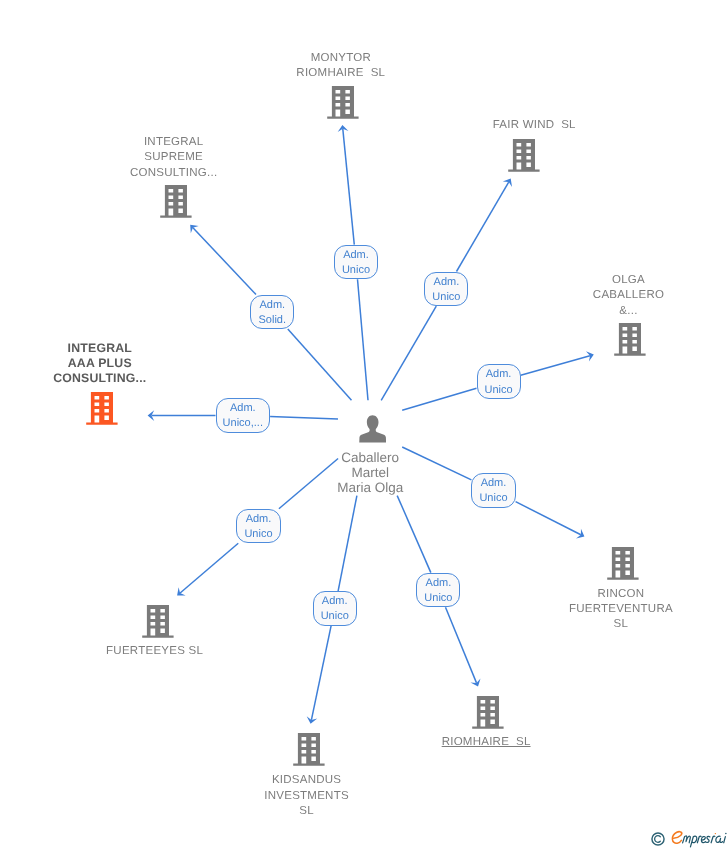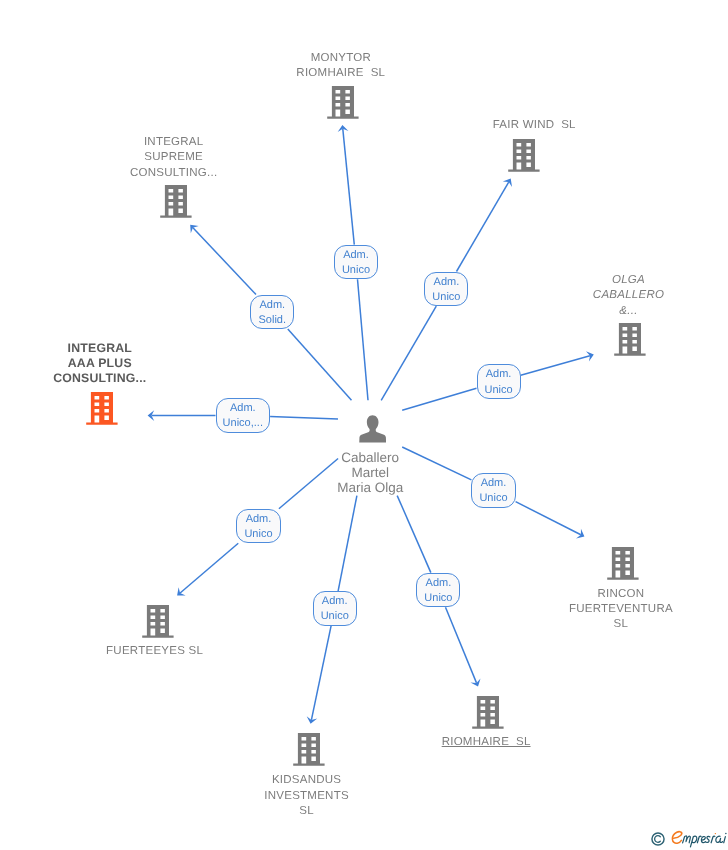--- a/index.html
+++ b/index.html
@@ -75,21 +75,21 @@
     <div class="node">
       <div class="node-icon" style="left: 507.9px; top: 137.8px;"><svg width="32" height="34" viewBox="0 0 32 34">
           <path d="M4.9,1.1 H27 V31.4 H31.6 V33.8 H0.2 V31.4 H4.9 Z M8.5,5 H13.2 V8.5 H8.5 Z M18.4,5 H22.9 V8.5 H18.4 Z M8.5,11.5 H13.2 V14.9 H8.5 Z M18.4,11.5 H22.9 V14.9 H18.4 Z M8.5,18.1 H13.2 V21.4 H8.5 Z M18.4,18.1 H22.9 V21.4 H18.4 Z M8.5,24.5 H13.2 V31.4 H8.5 Z M18.4,24.5 H22.9 V29.1 H18.4 Z" fill="#7a7a7a" fill-rule="evenodd"></path>
         </svg></div>
       <div class="node-label" style="left: 522.2px; top: 118.2px; margin-left: 12px;"><div>FAIR WIND  SL</div></div>
     </div>
     <div class="node">
       <div class="node-icon" style="left: 614.3px; top: 322.1px;"><svg width="32" height="34" viewBox="0 0 32 34">
           <path d="M4.9,1.1 H27 V31.4 H31.6 V33.8 H0.2 V31.4 H4.9 Z M8.5,5 H13.2 V8.5 H8.5 Z M18.4,5 H22.9 V8.5 H18.4 Z M8.5,11.5 H13.2 V14.9 H8.5 Z M18.4,11.5 H22.9 V14.9 H18.4 Z M8.5,18.1 H13.2 V21.4 H8.5 Z M18.4,18.1 H22.9 V21.4 H18.4 Z M8.5,24.5 H13.2 V31.4 H8.5 Z M18.4,24.5 H22.9 V29.1 H18.4 Z" fill="#7a7a7a" fill-rule="evenodd"></path>
         </svg></div>
-      <div class="node-label" style="left: 628.5px; top: 273.2px; font-style: italic;"><div>OLGA</div><div>CABALLERO</div><div>&amp;...</div></div>
+      <div class="node-label" style="left: 628.5px; top: 273.2px;"><div>OLGA</div><div>CABALLERO</div><div>&amp;...</div></div>
     </div>
     <div class="node hl">
       <div class="node-icon" style="left: 86.2px; top: 391.1px;"><svg width="32" height="34" viewBox="0 0 32 34">
           <path d="M4.9,1.1 H27 V31.4 H31.6 V33.8 H0.2 V31.4 H4.9 Z M8.5,5 H13.2 V8.5 H8.5 Z M18.4,5 H22.9 V8.5 H18.4 Z M8.5,11.5 H13.2 V14.9 H8.5 Z M18.4,11.5 H22.9 V14.9 H18.4 Z M8.5,18.1 H13.2 V21.4 H8.5 Z M18.4,18.1 H22.9 V21.4 H18.4 Z M8.5,24.5 H13.2 V31.4 H8.5 Z M18.4,24.5 H22.9 V29.1 H18.4 Z" fill="#fc5722" fill-rule="evenodd"></path>
         </svg></div>
       <div class="node-label" style="left: 99.8px; top: 340.7px;"><div>INTEGRAL</div><div>AAA PLUS</div><div>CONSULTING...</div></div>
     </div>
     <div class="node">
       <div class="node-icon" style="left: 607.1px; top: 545.5px;"><svg width="32" height="34" viewBox="0 0 32 34">
           <path d="M4.9,1.1 H27 V31.4 H31.6 V33.8 H0.2 V31.4 H4.9 Z M8.5,5 H13.2 V8.5 H8.5 Z M18.4,5 H22.9 V8.5 H18.4 Z M8.5,11.5 H13.2 V14.9 H8.5 Z M18.4,11.5 H22.9 V14.9 H18.4 Z M8.5,18.1 H13.2 V21.4 H8.5 Z M18.4,18.1 H22.9 V21.4 H18.4 Z M8.5,24.5 H13.2 V31.4 H8.5 Z M18.4,24.5 H22.9 V29.1 H18.4 Z" fill="#7a7a7a" fill-rule="evenodd"></path>

